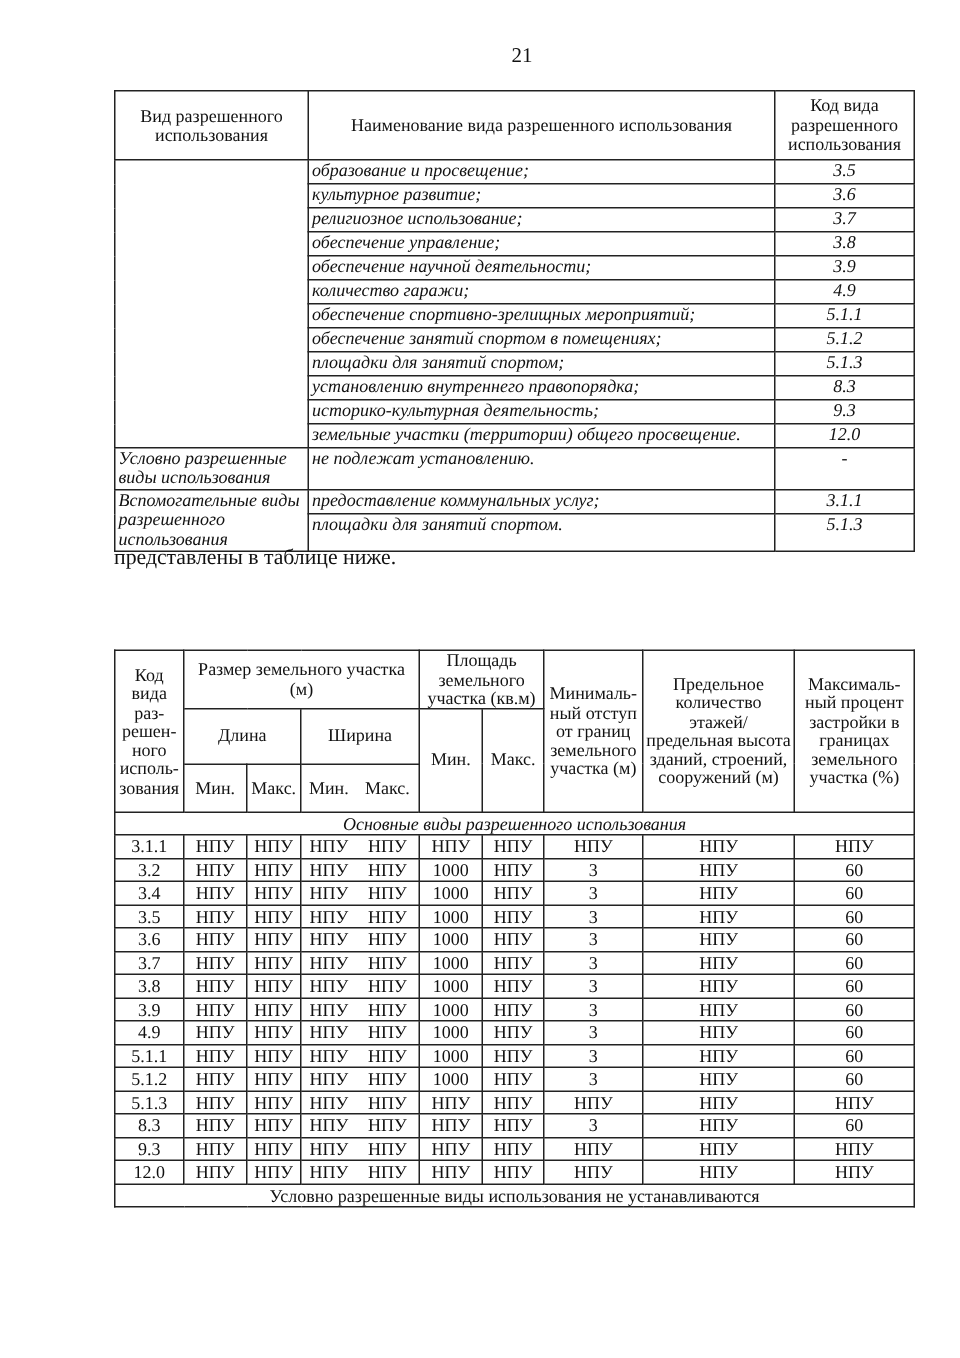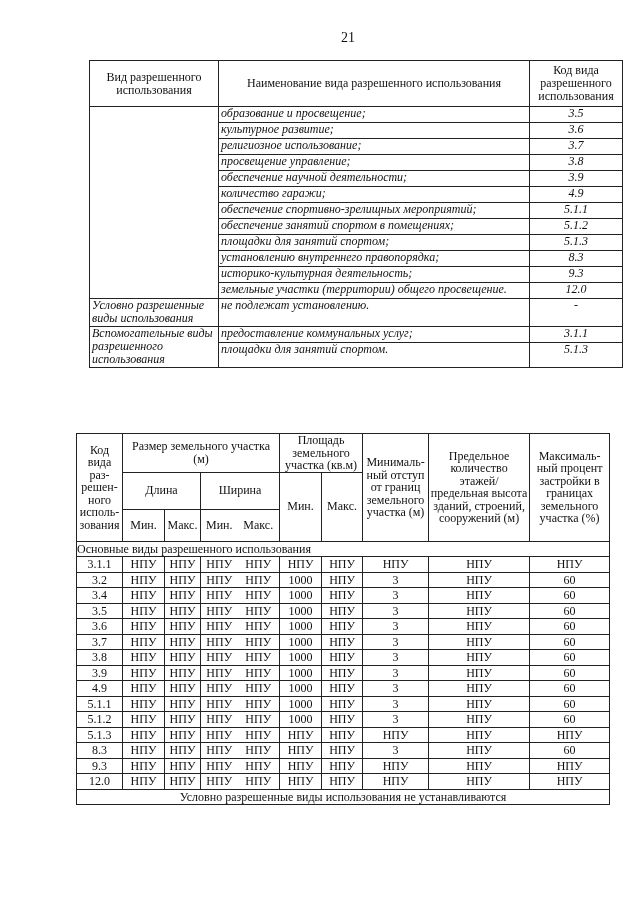--- a/index.html
+++ b/index.html
@@ -1,34 +1,34 @@
 <!DOCTYPE html>
 <html><head>
 <meta charset="utf-8">
 <style>
   html, body { margin:0; padding:0; background:#ffffff; }
   body { width:640px; height:905px; position:relative; overflow:hidden;
          font-family:"Liberation Serif", "DejaVu Serif", serif; color:#111; }
   .page-num { position:absolute; top:30px; left:0; width:640px; text-align:center; font-size:14px;margin-left:28px; }
   table { border-collapse:collapse; position:absolute; table-layout:fixed; }
   td, th { border:1px solid #222; padding:0 2px; font-weight:normal; line-height:13px; }
-  #t1 { left:76px; top:60px; width:533px; font-size:12px;margin-left:13px; }
+  #t1 { left:76px; top:60px; width:533px; font-size:12px; }
   #t1 th { text-align:center; vertical-align:middle; height:45px; font-size:12px; }
   #t1 td { height:15px; vertical-align:top;font-style:italic; }
   #t1 td.code { text-align:center; }
   #t1 td.group { vertical-align:top; }
   .para { position:absolute; left:76px; top:364px; width:533px; font-size:14.5px; line-height:17px;
           text-align:justify; }
   .para .line { display:block; text-align:justify; text-align-last:justify; height:17px; }
   .para .line.last { text-align-last:left; }
   .para .first { text-indent:28px; }
   #t2 { left:76px; top:433px; width:533px; font-size:12px; }
   #t2 th { text-align:center; vertical-align:middle; font-size:12px; line-height:12.5px; padding:0 1px; }
   #t2 td { text-align:center; height:14.5px; line-height:14px; padding:0; }
-  #t2 td.section { text-align:left; }
+  #t2 td.section { text-align:center;font-style:italic; }
   #t2 .noinner-r { border-right:none; }
   #t2 .noinner-l { border-left:none; }
 </style>
 </head>
 <body>
 
 <div class="page-num">21</div>
 
 <table id="t1">
   <colgroup>
@@ -51,21 +51,21 @@
     </tr>
     <tr>
         <td>культурное развитие;</td>
         <td class="code">3.6</td>
       </tr>
     <tr>
         <td>религиозное использование;</td>
         <td class="code">3.7</td>
       </tr>
     <tr>
-        <td>просвещение управление;</td>
+        <td>обеспечение управление;</td>
         <td class="code">3.8</td>
       </tr>
     <tr>
         <td>обеспечение научной деятельности;</td>
         <td class="code">3.9</td>
       </tr>
     <tr>
         <td>количество гаражи;</td>
         <td class="code">4.9</td>
       </tr>
@@ -104,20 +104,21 @@
       <td class="code">3.1.1</td>
     </tr>
     <tr>
       <td style="height:24px">площадки для занятий спортом.</td>
       <td class="code">5.1.3</td>
     </tr>
   </tbody>
 </table>
 
 <div class="para">
+  <span class="line last">представлены в таблице ниже.</span>
 </div>
 
 <table id="t2">
   <colgroup>
     <col style="width:46px">
       <col style="width:42px">
       <col style="width:36px">
     <col style="width:37px">
       <col style="width:42px">
       <col style="width:42px">

